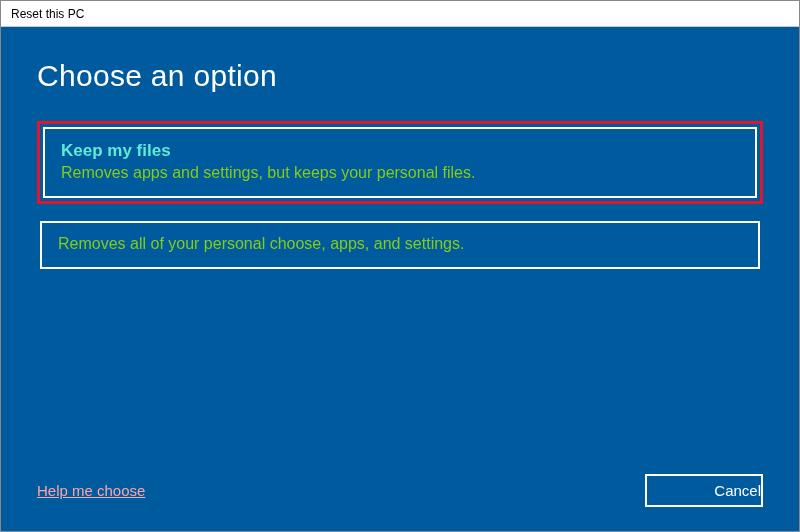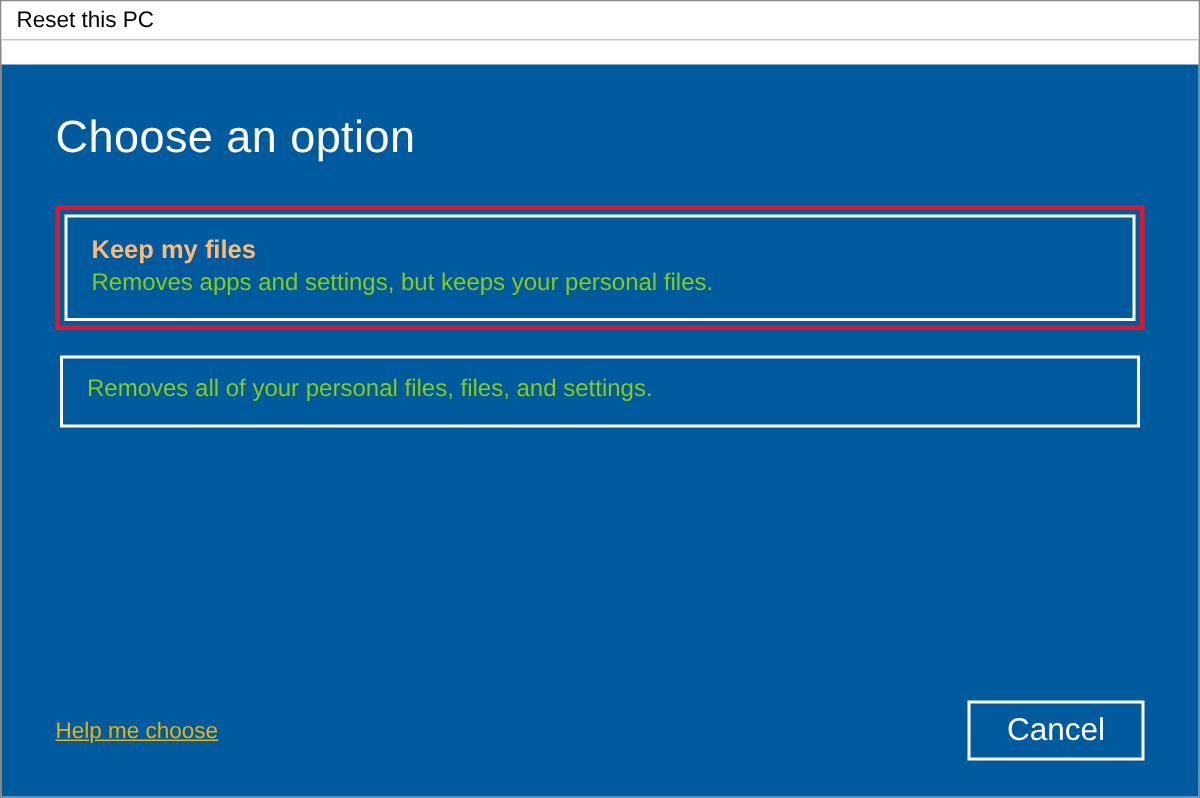--- a/index.html
+++ b/index.html
@@ -20,21 +20,21 @@
       background: #ffffff;
       border: 1px solid #888;
       display: flex;
       flex-direction: column;
     }
     .titlebar {
       height: 26px;
       background: #ffffff;
       border-bottom: 1px solid #c8c8c8;
       padding: 4px 10px;
-      font-size: 15px;
+      font-size: 12px;
       color: #000;
       display: flex;
       align-items: center;
     }
     .content {
       flex: 1;
       background: #005a9e;
       background: #0063b1;
       background: #005a9e;
       padding: 32px 36px 24px 36px;
@@ -44,21 +44,20 @@
       position: relative;
     }
     .content {
       background: #005a9e;
     }
     .content {
       background: #005a9d;
     }
     .content {
       background: #005a9e;
-      margin-top: 16px;
     }
     .content {
       background: rgb(0, 90, 158);
     }
     h1.page-title {
       font-weight: 300;
       font-size: 30px;
       color: #ffffff;
       margin-bottom: 28px;
       letter-spacing: 0.3px;
@@ -74,49 +73,49 @@
       padding: 3px;
     }
     .option-tile {
       border: 2px solid #ffffff;
       padding: 12px 16px 14px 16px;
       cursor: pointer;
     }
     .option-title {
       font-weight: 600;
       font-size: 17px;
-      color: #fdba74;
+      color: #5eead4;
       margin-bottom: 3px;
     }
     .option-desc {
       font-size: 16px;
       font-weight: 400;
       color: #84cc16;
     }
     .footer {
       margin-top: auto;
       display: flex;
       align-items: center;
       justify-content: space-between;
       padding-top: 12px;
     }
     .help-link {
-      color: #eab308;
+      color: #fca5a5;
       font-size: 15px;
       text-decoration: underline;
       cursor: pointer;
     }
     .cancel-btn {
       border: 2px solid #ffffff;
       background: transparent;
       color: #ffffff;
-      font-size: 21px;
+      font-size: 15px;
       padding: 6px 0;
       width: 118px;
-      text-align: center;
+      text-align: right;
       cursor: pointer;
       font-family: inherit;
     }
   </style>
 </head>
 <body>
 
 <div class="window">
   <div class="titlebar">
     <span>Reset this PC</span>
@@ -127,21 +126,21 @@
 
     <div class="option-wrap highlight">
       <div class="option-tile">
         <div class="option-title">Keep my files</div>
         <div class="option-desc">Removes apps and settings, but keeps your personal files.</div>
       </div>
     </div>
 
     <div class="option-wrap">
       <div class="option-tile">
-        <div class="option-desc">Removes all of your personal files, files, and settings.</div>
+        <div class="option-desc">Removes all of your personal choose, apps, and settings.</div>
       </div>
     </div>
 
     <div class="footer">
       <a class="help-link">Help me choose</a>
       <button class="cancel-btn">Cancel</button>
     </div>
   </div>
 </div>
 

